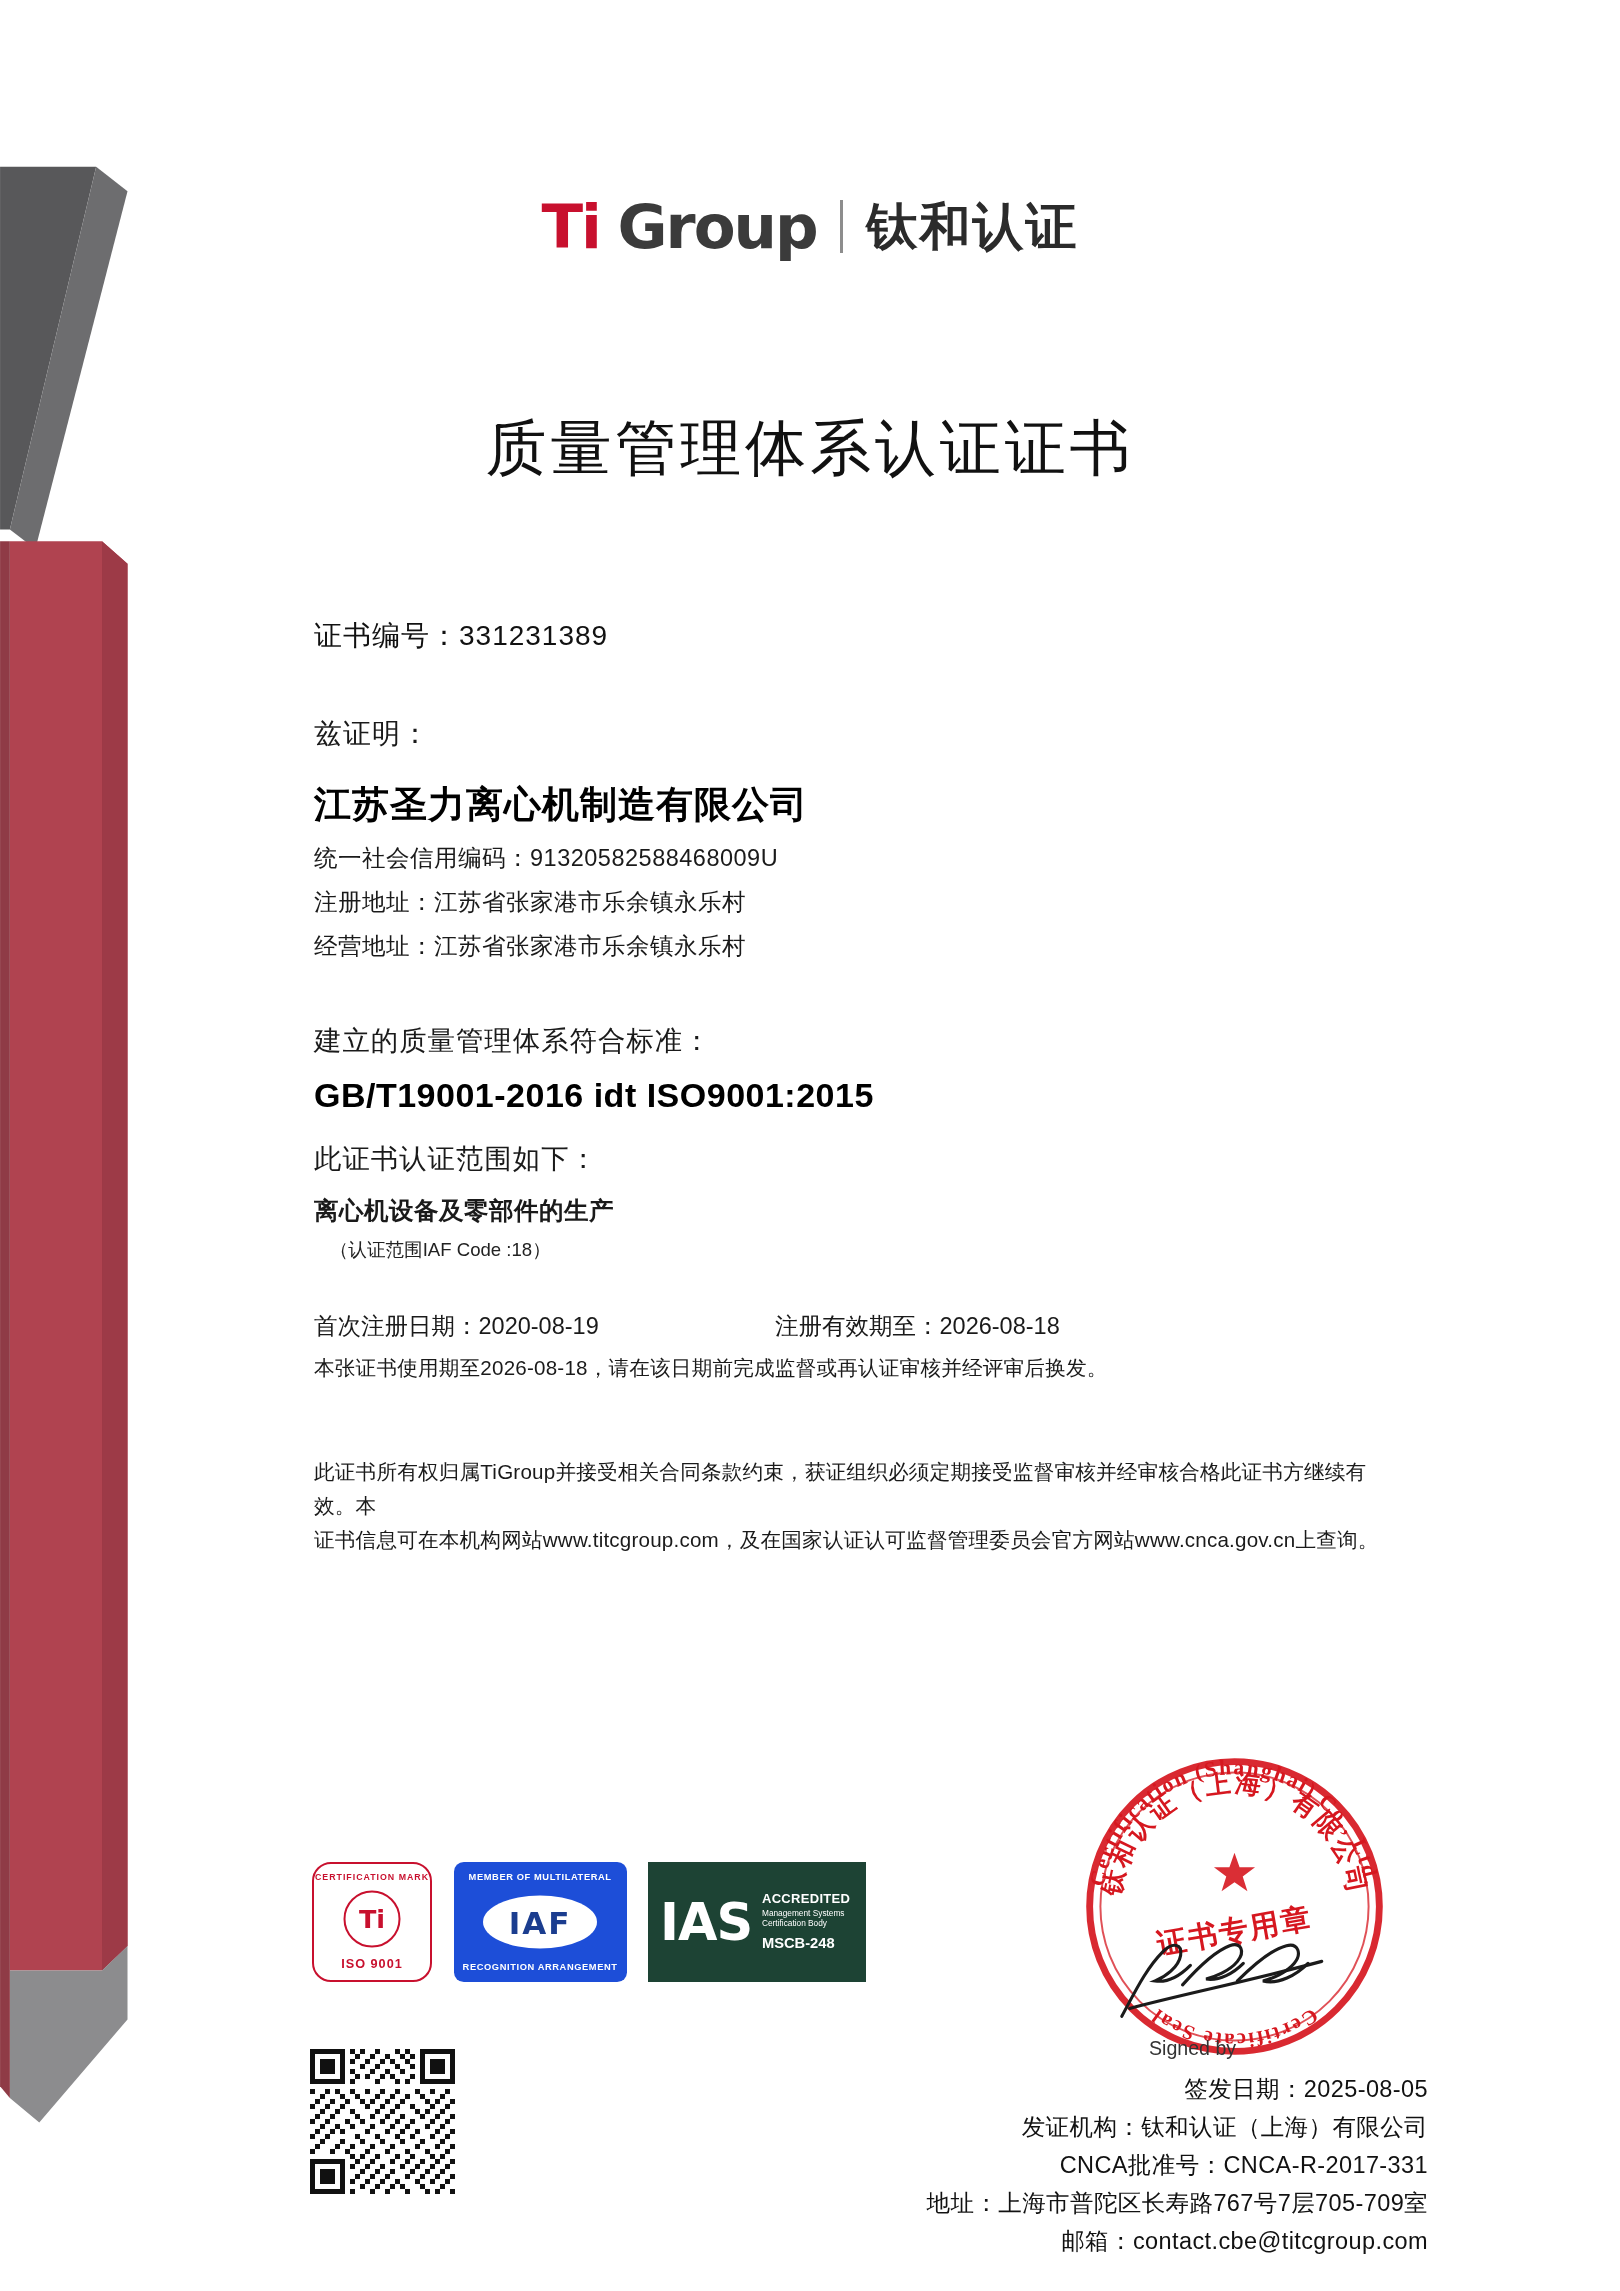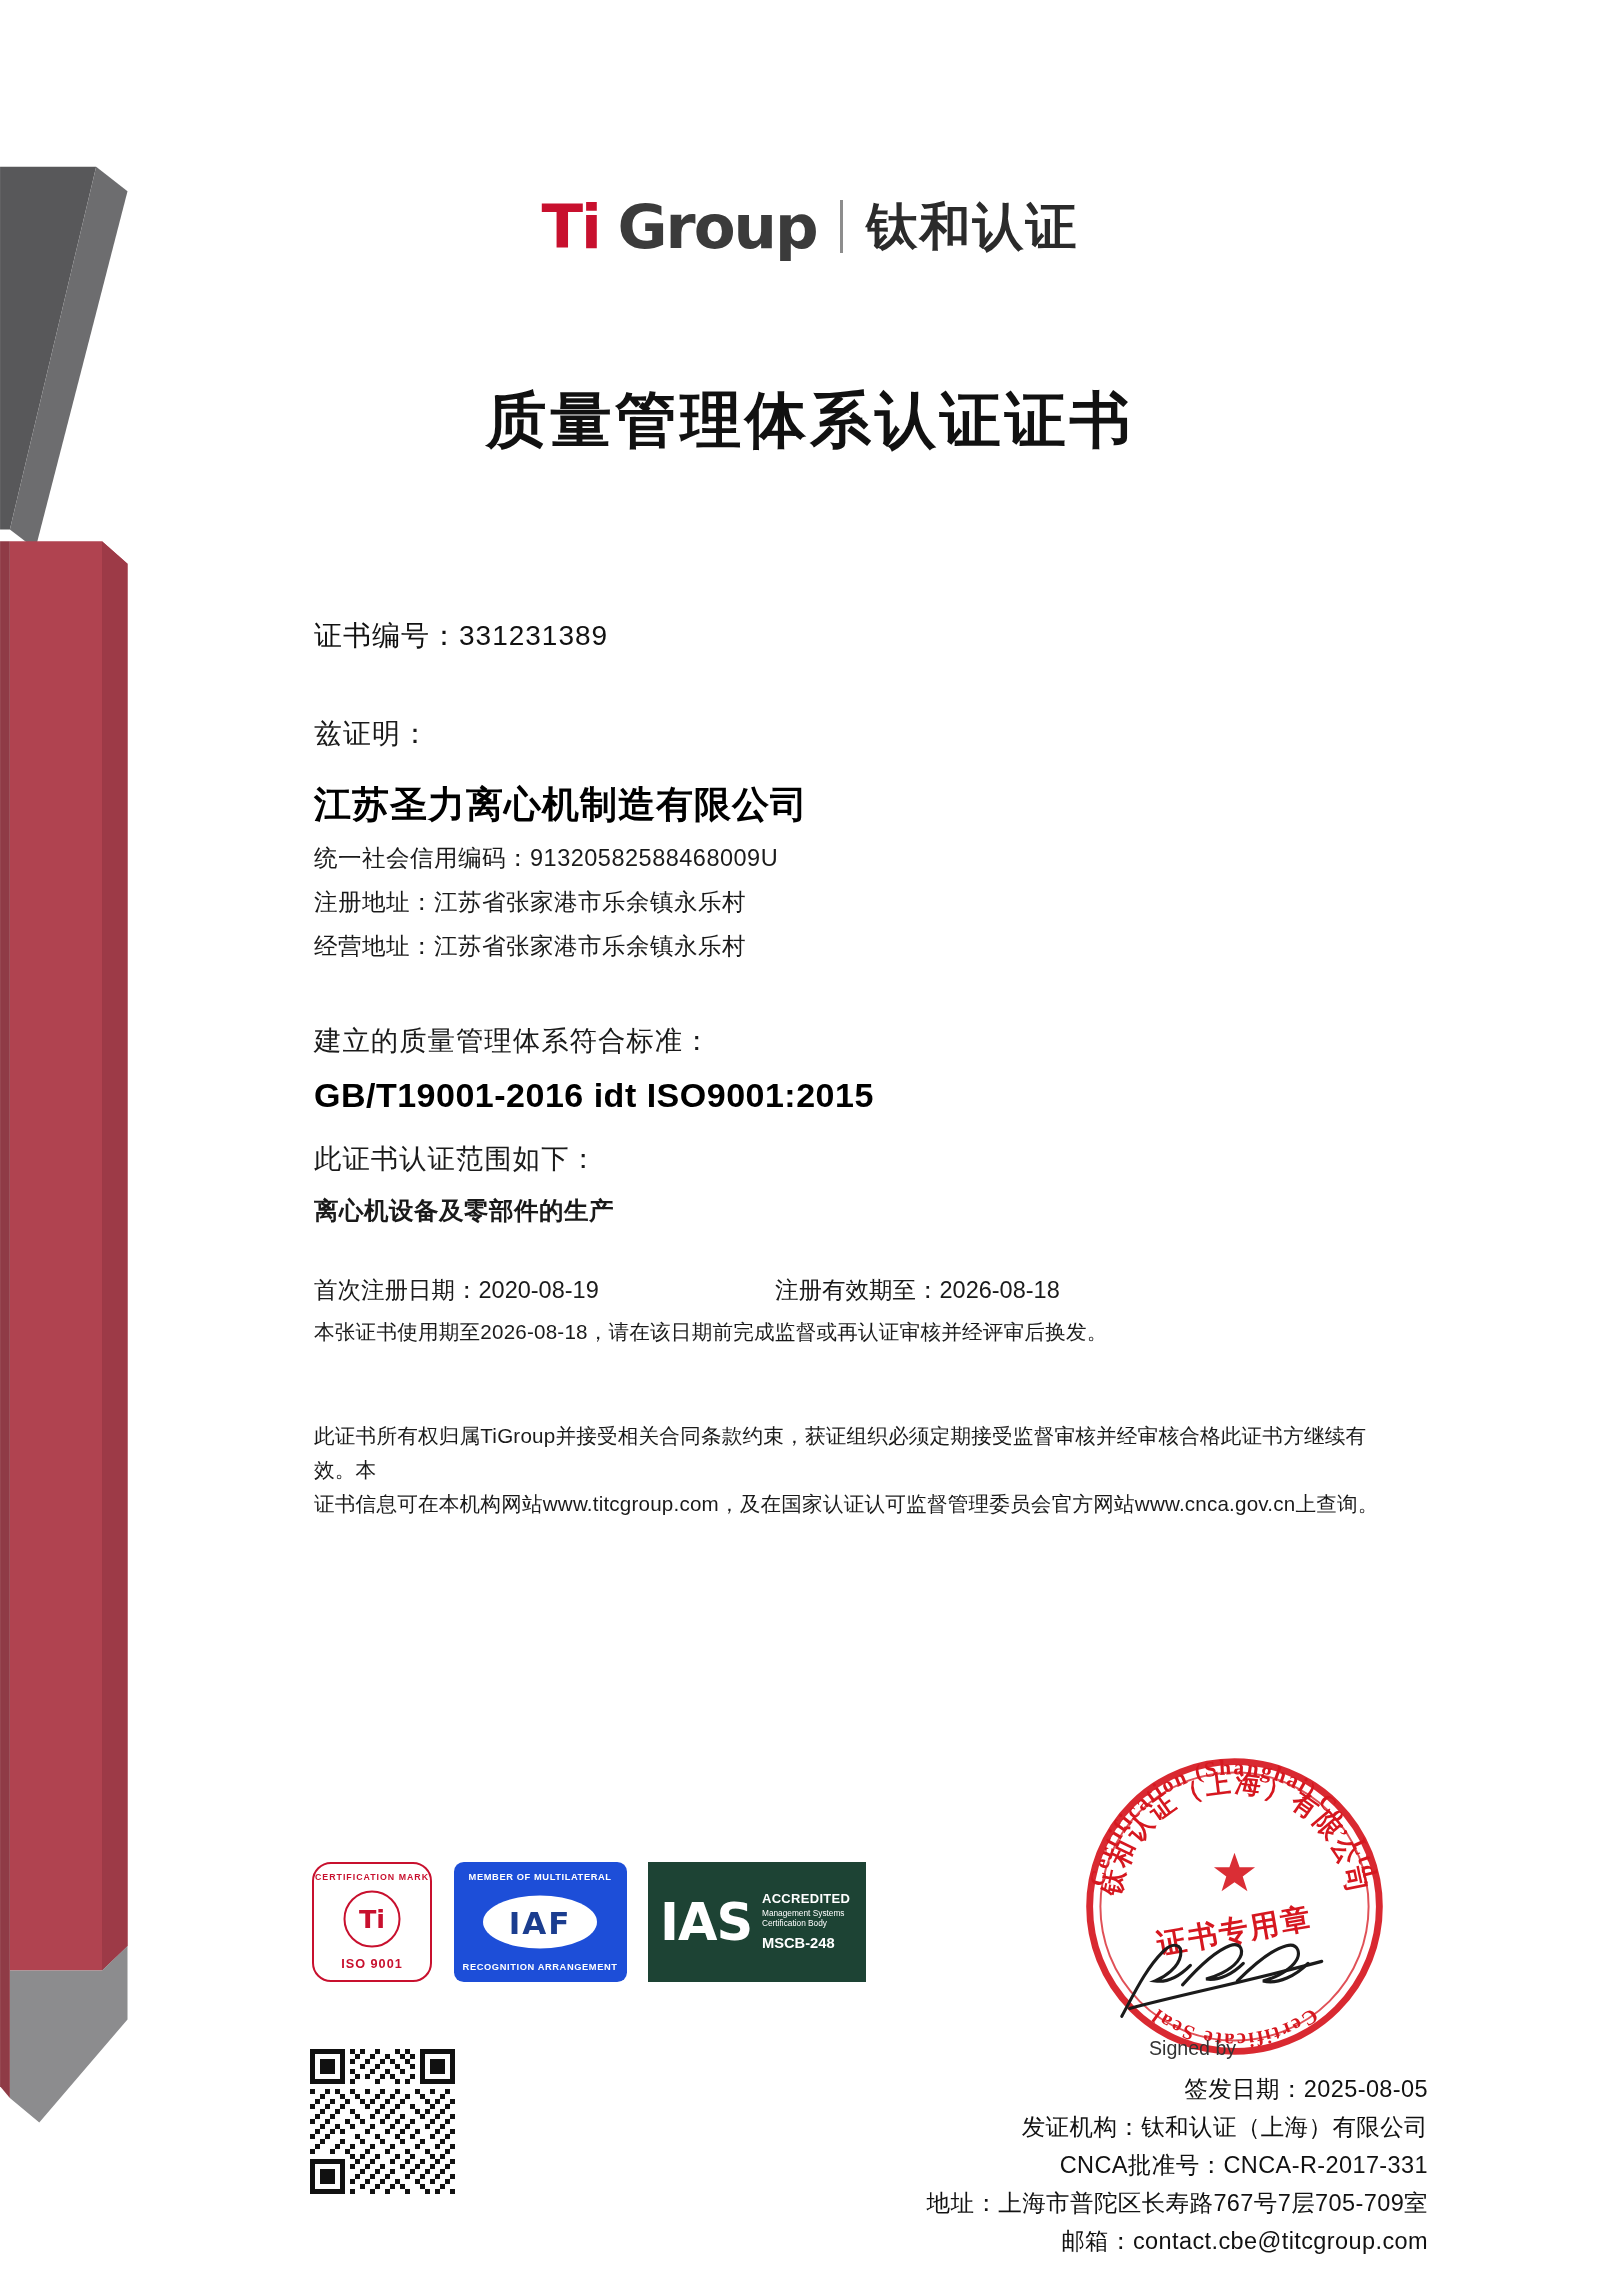--- a/index.html
+++ b/index.html
@@ -66,25 +66,25 @@
     font-weight: bold;
     color: #2b2b2b;
     letter-spacing: 2px;
     line-height: 1;
   }
 
   
   .cert-title {
     position: absolute;
     left: 0;
-    top: 380px;
+    top: 408px;
     width: 1620px;
     text-align: center;
     font-size: 61px;
-    font-weight: bold;
+    font-weight: normal;
     letter-spacing: 3.9px;
     color: #111111;
   }
 
   
   .body-block {
     position: absolute;
     left: 314px;
     top: 617px;
     width: 1117px;
@@ -364,20 +364,21 @@
 
   <div class="meta-line">统一社会信用编码：91320582588468009U</div>
   <div class="meta-line">注册地址：江苏省张家港市乐余镇永乐村</div>
   <div class="meta-line">经营地址：江苏省张家港市乐余镇永乐村</div>
 
   <div class="section-label">建立的质量管理体系符合标准：</div>
   <div class="standard">GB/T19001-2016 idt ISO9001:2015</div>
 
   <div class="scope-label">此证书认证范围如下：</div>
   <div class="scope-value">离心机设备及零部件的生产</div>
+  <div class="scope-iaf">（认证范围IAF Code :18）</div>
 
   <div class="dates-row">
     <div class="d1">首次注册日期：2020-08-19</div>
     <div>注册有效期至：2026-08-18</div>
   </div>
   <div class="valid-note">本张证书使用期至2026-08-18，请在该日期前完成监督或再认证审核并经评审后换发。</div>
 
   <div class="fineprint">
     <div>此证书所有权归属TiGroup并接受相关合同条款约束，获证组织必须定期接受监督审核并经审核合格此证书方继续有效。本</div>
     <div>证书信息可在本机构网站www.titcgroup.com，及在国家认证认可监督管理委员会官方网站www.cnca.gov.cn上查询。</div>

